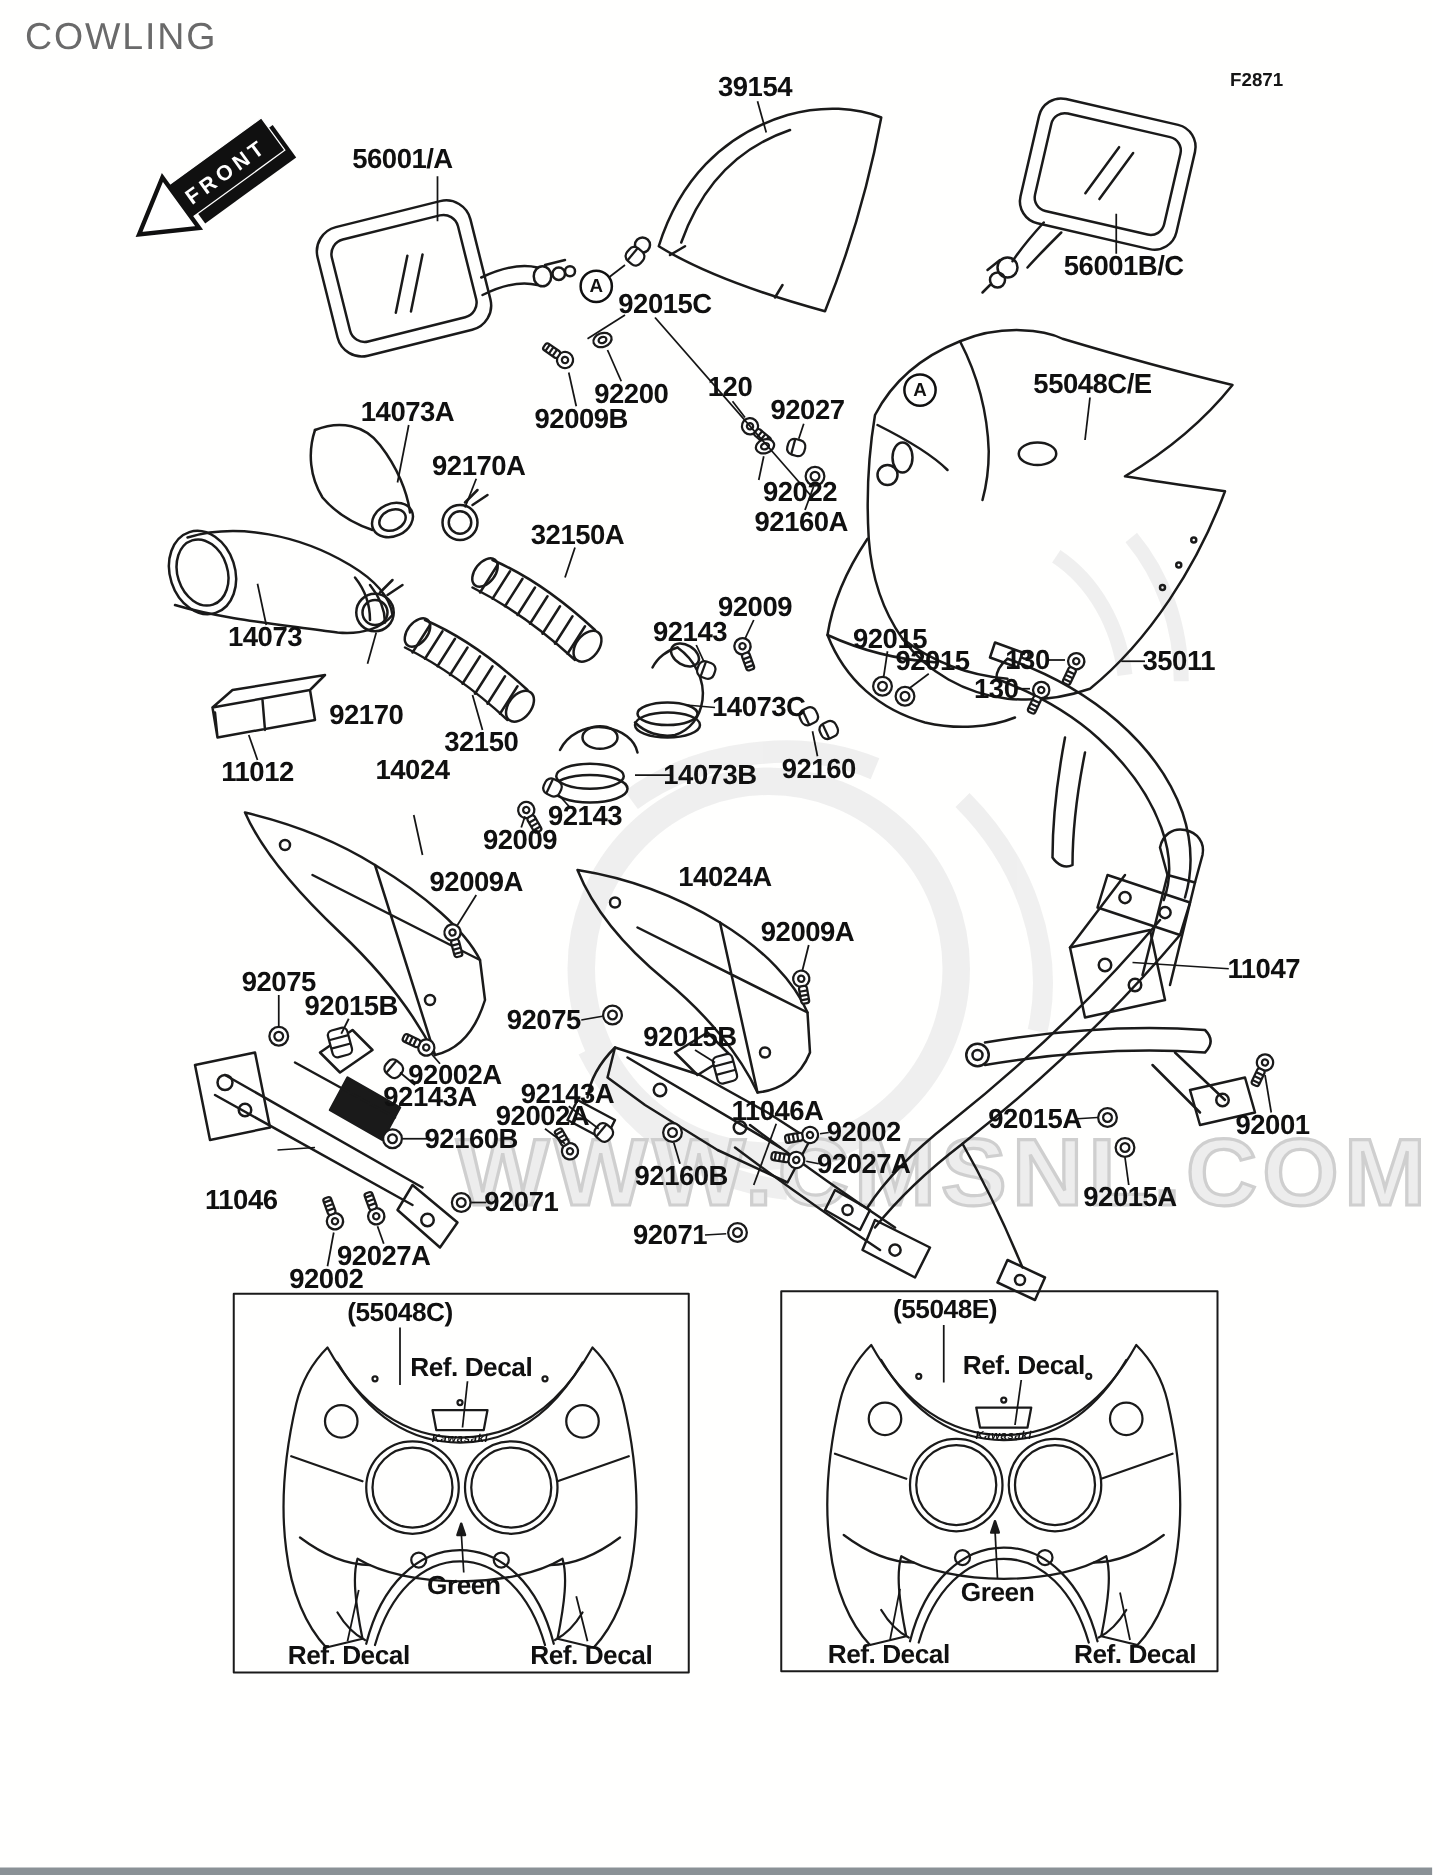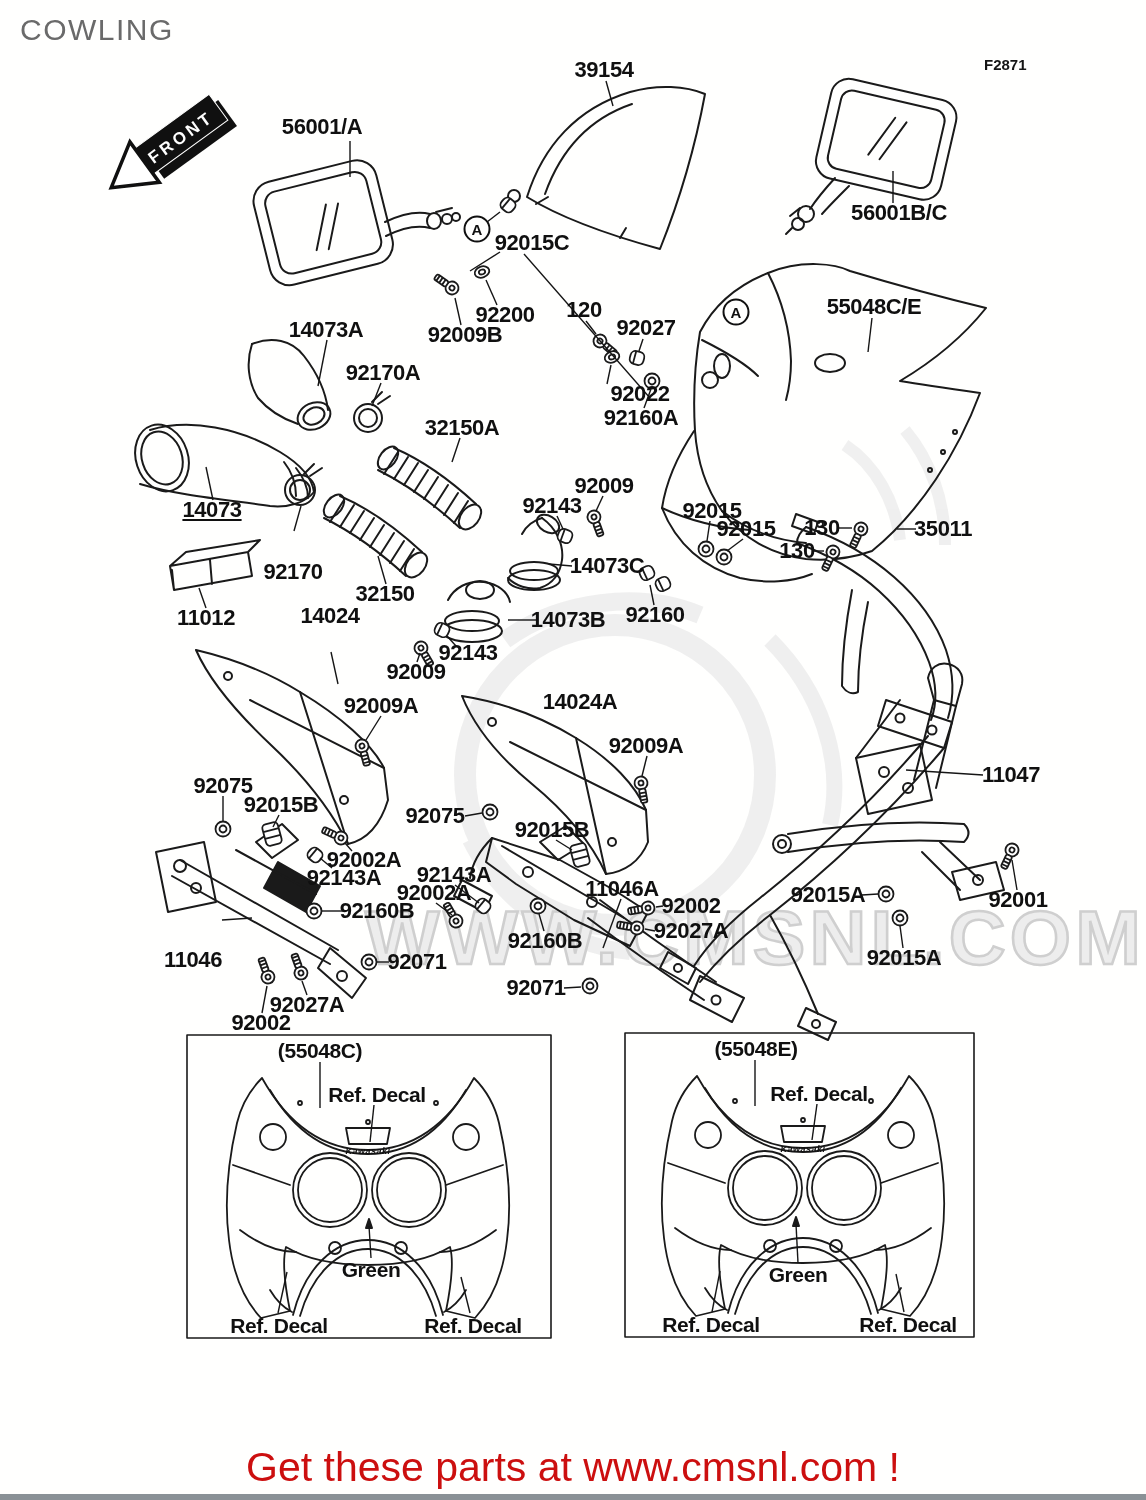--- a/index.html
+++ b/index.html
@@ -405,21 +405,21 @@
       <div class="part-label" style="left: 465px; top: 335px; font-size: 22px;">92009B</div>
       <div class="part-label" style="left: 584px; top: 310px; font-size: 22px;">120</div>
       <div class="part-label" style="left: 646px; top: 328px; font-size: 22px;">92027</div>
       <div class="part-label" style="left: 606px; top: 394px; font-size: 22px; margin-left: 34px;">92022</div>
       <div class="part-label" style="left: 641px; top: 418px; font-size: 22px;">92160A</div>
       <div class="part-label" style="left: 874px; top: 307px; font-size: 22px;">55048C/E</div>
       <div class="part-label" style="left: 899px; top: 213px; font-size: 22px;">56001B/C</div>
       <div class="part-label" style="left: 326px; top: 330px; font-size: 22px;">14073A</div>
       <div class="part-label" style="left: 383px; top: 373px; font-size: 22px;">92170A</div>
       <div class="part-label" style="left: 462px; top: 428px; font-size: 22px;">32150A</div>
-      <div class="part-label" style="left: 212px; top: 510px; font-size: 22px; text-decoration: underline;">14073</div>
+      <div class="part-label" style="left: 212px; top: 510px; font-size: 22px;">14073</div>
       <div class="part-label" style="left: 293px; top: 541px; font-size: 22px; margin-top: 31px;">92170</div>
       <div class="part-label" style="left: 385px; top: 594px; font-size: 22px;">32150</div>
       <div class="part-label" style="left: 206px; top: 618px; font-size: 22px;">11012</div>
       <div class="part-label" style="left: 604px; top: 486px; font-size: 22px;">92009</div>
       <div class="part-label" style="left: 552px; top: 506px; font-size: 22px;">92143</div>
       <div class="part-label" style="left: 712px; top: 511px; font-size: 22px;">92015</div>
       <div class="part-label" style="left: 746px; top: 529px; font-size: 22px;">92015</div>
       <div class="part-label" style="left: 822px; top: 528px; font-size: 22px;">130</div>
       <div class="part-label" style="left: 797px; top: 551px; font-size: 22px;">130</div>
       <div class="part-label" style="left: 943px; top: 529px; font-size: 22px;">35011</div>
@@ -463,15 +463,14 @@
       <div class="part-label" style="left: 756px; top: 1048px; font-size: 21px;">(55048E)</div>
       <div class="part-label" style="left: 819px; top: 1093px; font-size: 21px;">Ref. Decal</div>
       <div class="part-label brand" style="left: 803px; top: 1149px; font-size: 9px;">Kawasaki</div>
       <div class="part-label" style="left: 798px; top: 1274px; font-size: 21px;">Green</div>
       <div class="part-label" style="left: 711px; top: 1324px; font-size: 21px;">Ref. Decal</div>
       <div class="part-label" style="left: 908px; top: 1324px; font-size: 21px;">Ref. Decal</div>
       <div class="part-label circled" style="left: 477px; top: 229px; font-size: 15px;">A</div>
       <div class="part-label circled" style="left: 736px; top: 312px; font-size: 15px;">A</div>
     </div>
 
-  <div class="footer-banner">Get these parts at www.cmsnl.com !</div>
   <div class="bottom-strip"></div>
 </div>
 
 </body></html>

